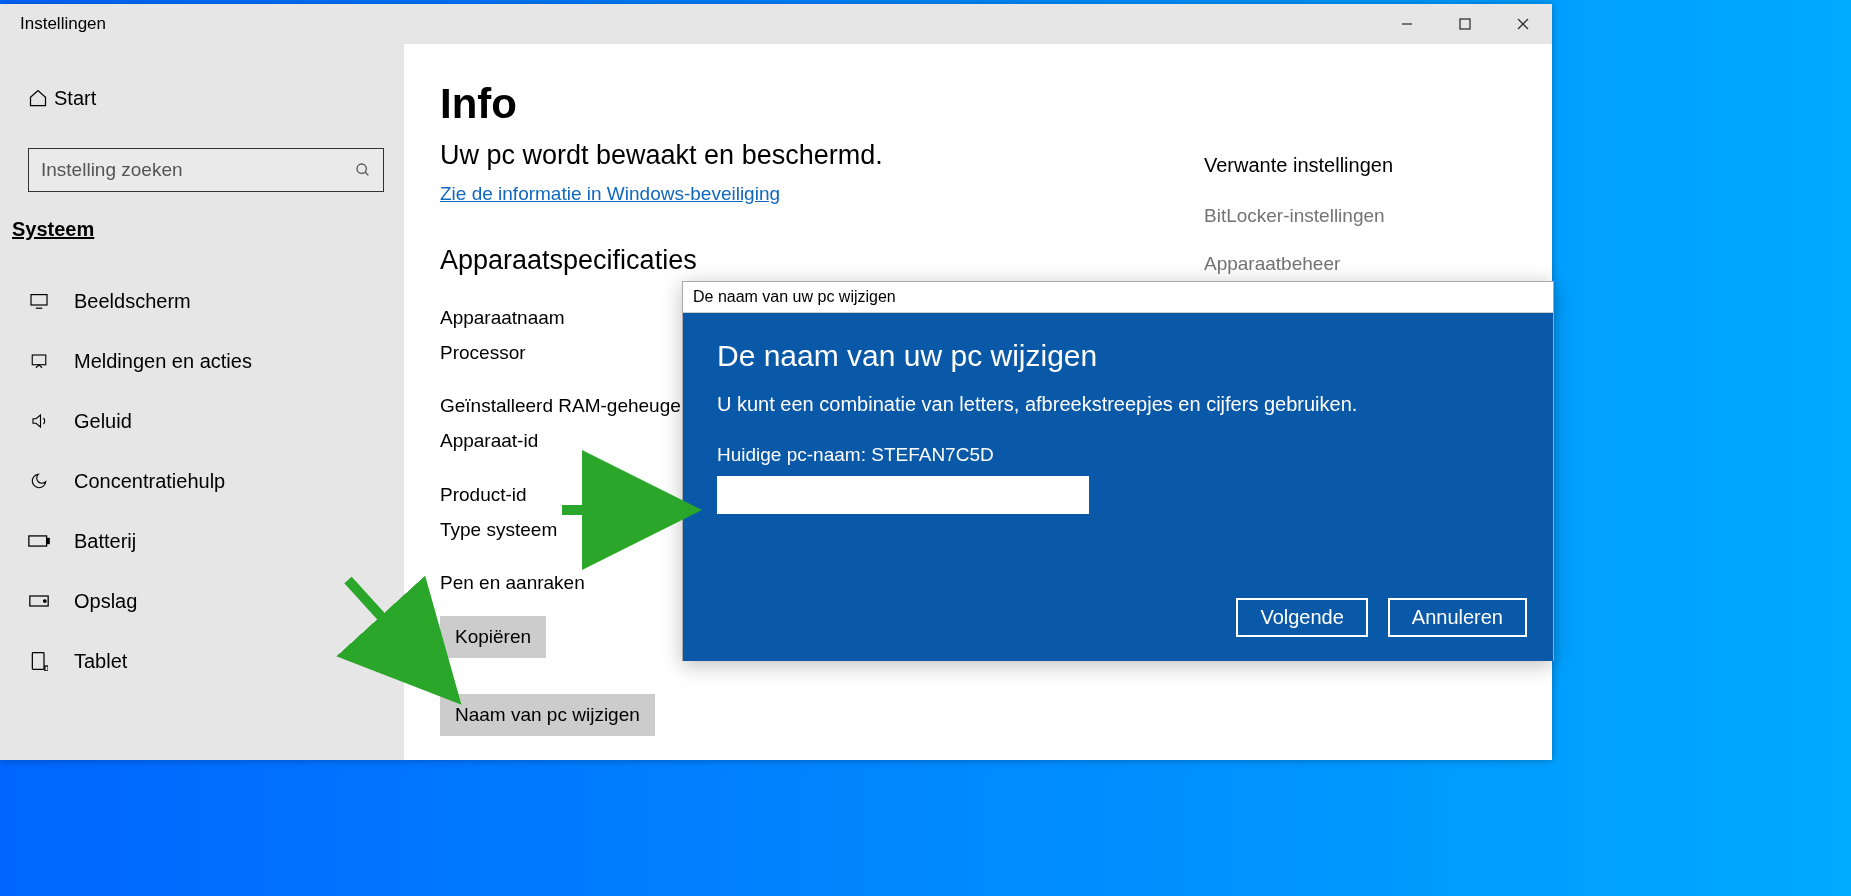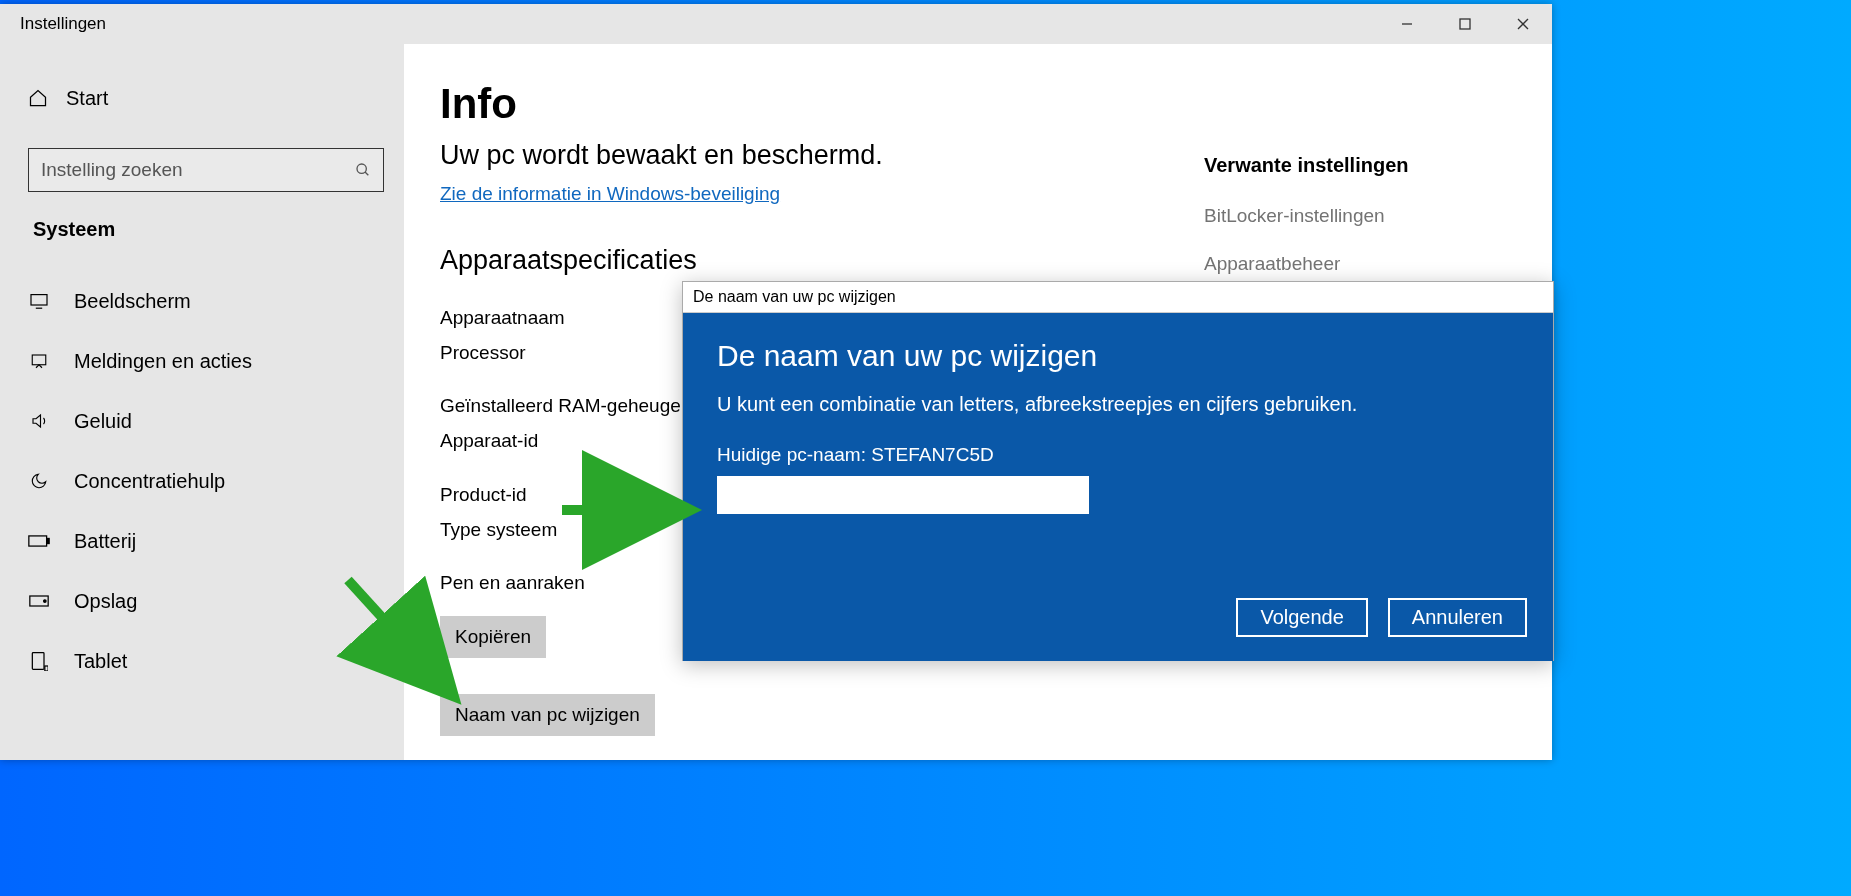--- a/index.html
+++ b/index.html
@@ -45,40 +45,41 @@
     background: #e6e6e6;
     padding-top: 30px;
     box-sizing: border-box;
   }
   .home-link {
     display:flex; align-items:center;
     padding-left: 28px;
     height: 48px;
     font-size: 20px;
     color:#000;
-    gap: 18px;
+    gap: 6px;
   }
   .search-box {
     margin: 26px 20px 26px 28px;
     border: 1px solid #333;
     height: 42px;
     display:flex; align-items:center;
     justify-content: space-between;
     padding: 0 12px;
     background:#eaeaea;
   }
   .search-box span {
     font-size: 19px;
     color:#555;
   }
   .category {
-    padding-left: 33px;
+    padding-left: 12px;
     font-size: 20px;
     font-weight: 600;
     margin-bottom: 30px;
+    text-decoration: underline;
   }
   .nav-item {
     display:flex;
     align-items:center;
     height: 60px;
     padding-left: 28px;
     font-size: 20px;
     color:#000;
     gap: 24px;
   }
@@ -126,21 +127,21 @@
     margin-top: 16px;
   }
   .related {
     position:absolute;
     top: 110px;
     left: 800px;
     width: 340px;
   }
   .related h3 {
     font-size: 20px;
-    font-weight: 700;
+    font-weight: 400;
     margin: 0 0 28px 0;
   }
   .related a {
     display:block;
     color:#737373;
     font-size:19px;
     text-decoration:none;
     margin-bottom: 26px;
   }
 

